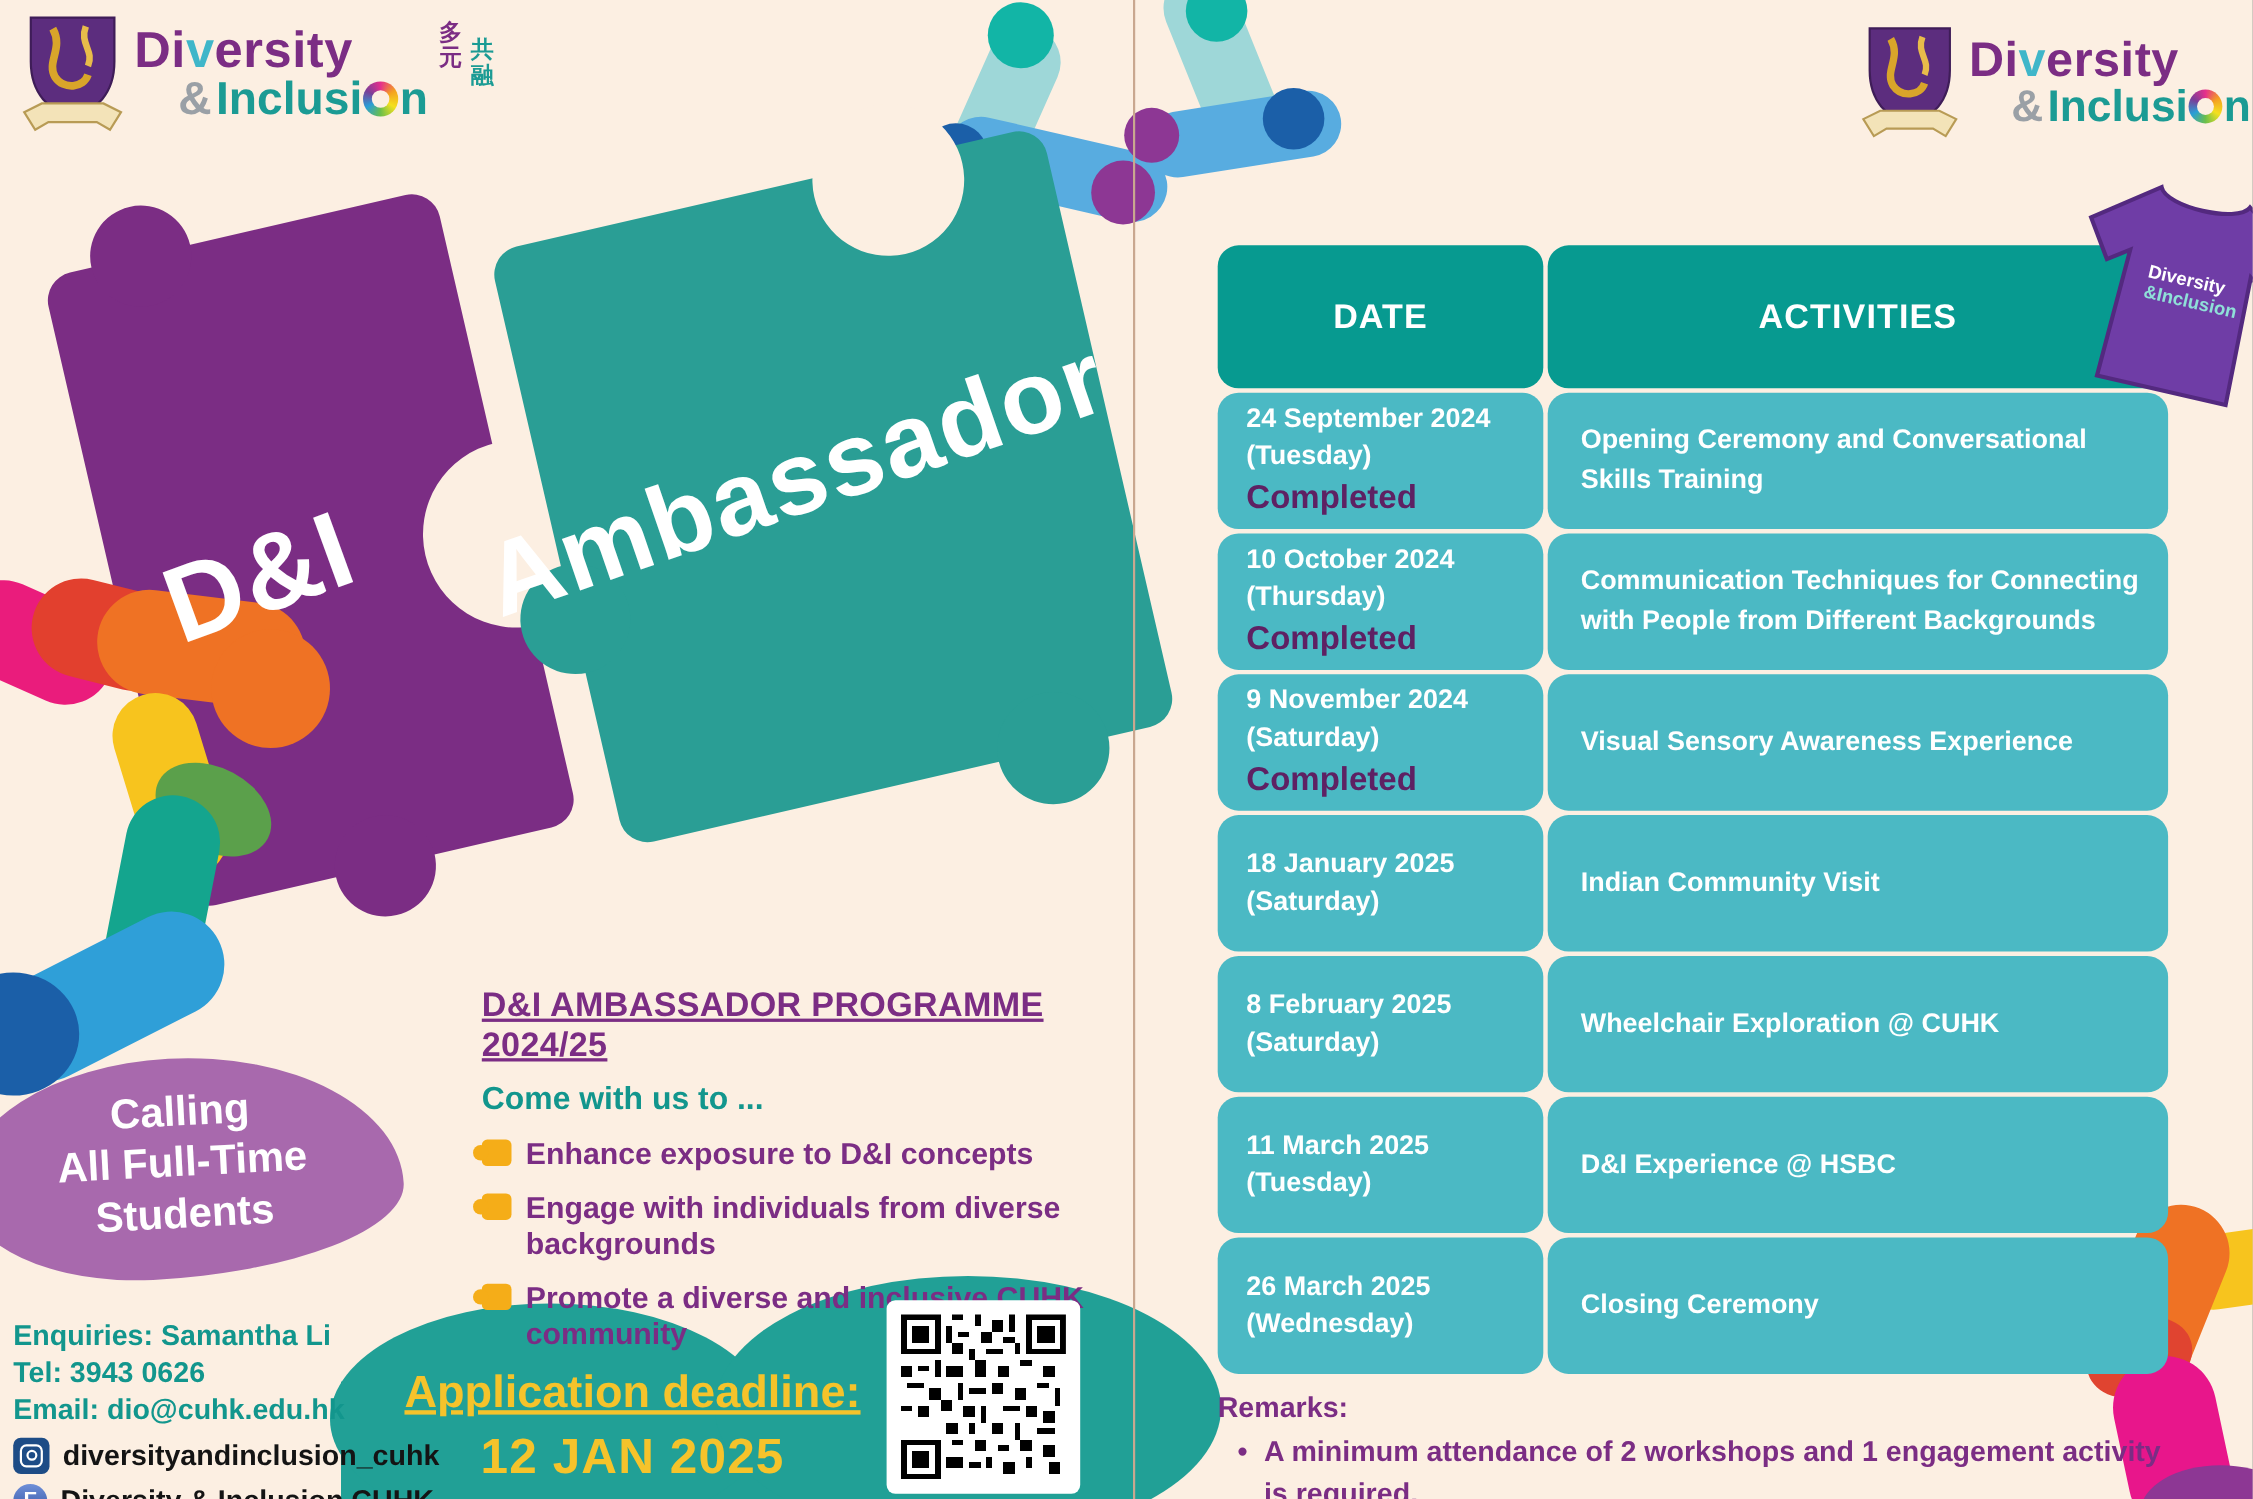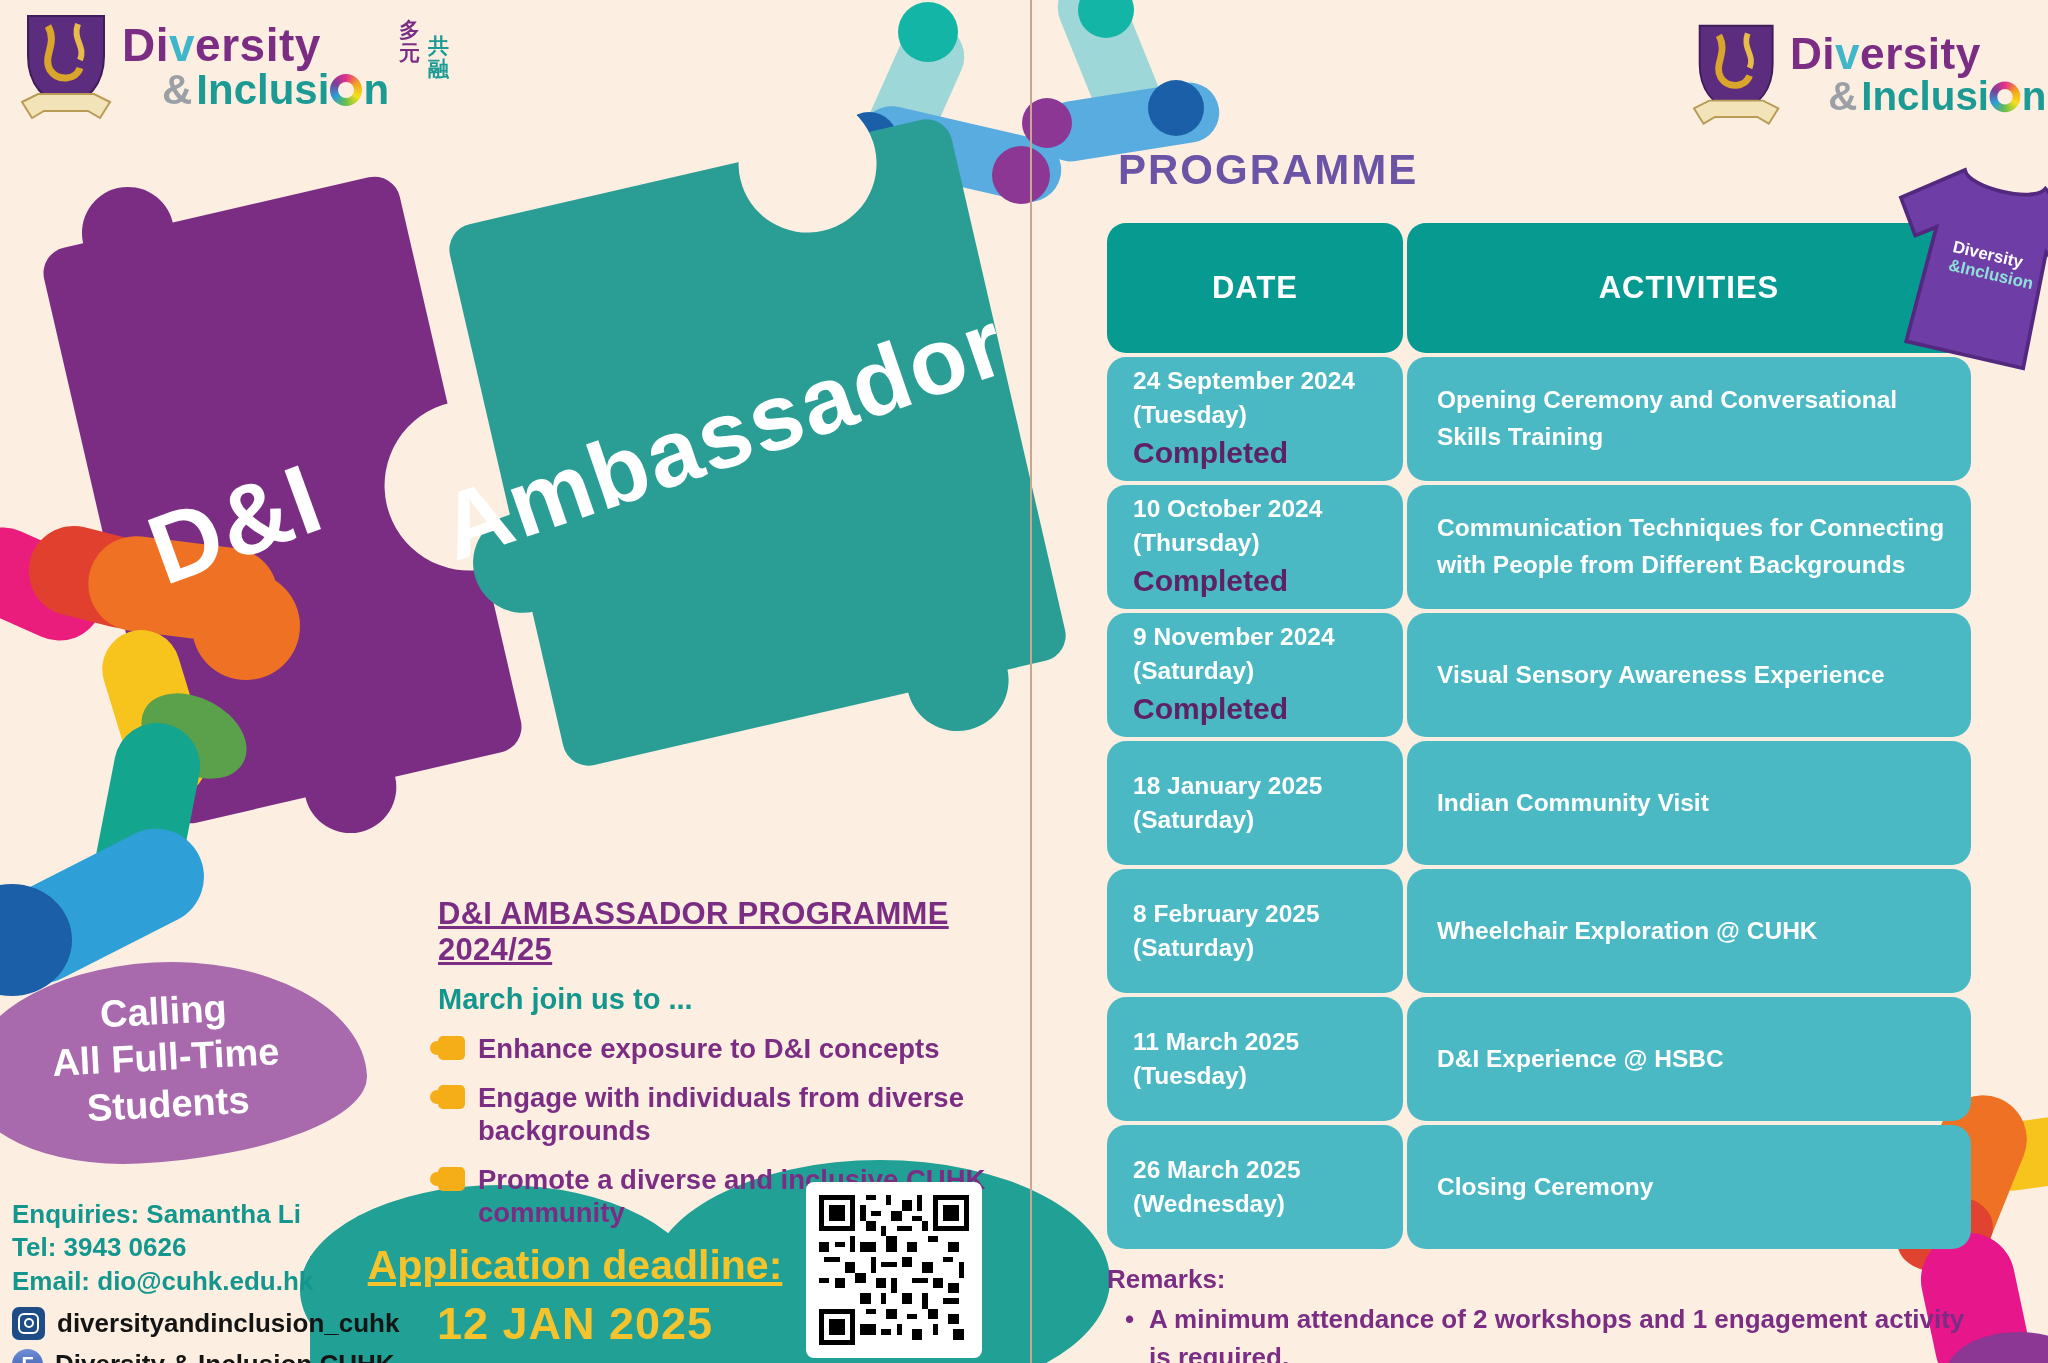--- a/index.html
+++ b/index.html
@@ -165,21 +165,21 @@
   <div class="puz-label lbl-amb">Ambassador</div>
 
   <div class="abs blob-calling">
     <div class="txt ml">Calling
 All Full-Time
 Students</div>
   </div>
 
   <div class="abs intro">
     <h2>D&amp;I AMBASSADOR PROGRAMME 2024/25</h2>
-    <div class="comejoin">March join us to ...</div>
+    <div class="comejoin">Come with us to ...</div>
     <div class="join-item">
       <span class="pz"></span>
       <span class="t">Enhance exposure to D&amp;I concepts</span>
     </div>
     <div class="join-item">
       <span class="pz"></span>
       <span class="t">Engage with individuals from diverse backgrounds</span>
     </div>
     <div class="join-item">
       <span class="pz"></span>
@@ -294,21 +294,20 @@
       <div class="lg-row2">
           <span class="lg-amp">&amp;</span>
           <span class="lg-inc">Inclusi</span>
           <span class="gear"></span>
           <span class="lg-inc">n</span>
         </div>
     </div>
 
   </div>
 
-  <div class="abs prog-title">PROGRAMME</div>
 
   <div class="abs table">
     <div class="trow thead">
       <div class="cell c-date">
           <span class="h">DATE</span>
         </div>
       <div class="cell c-act">
           <span class="h">ACTIVITIES</span>
         </div>
     </div>

